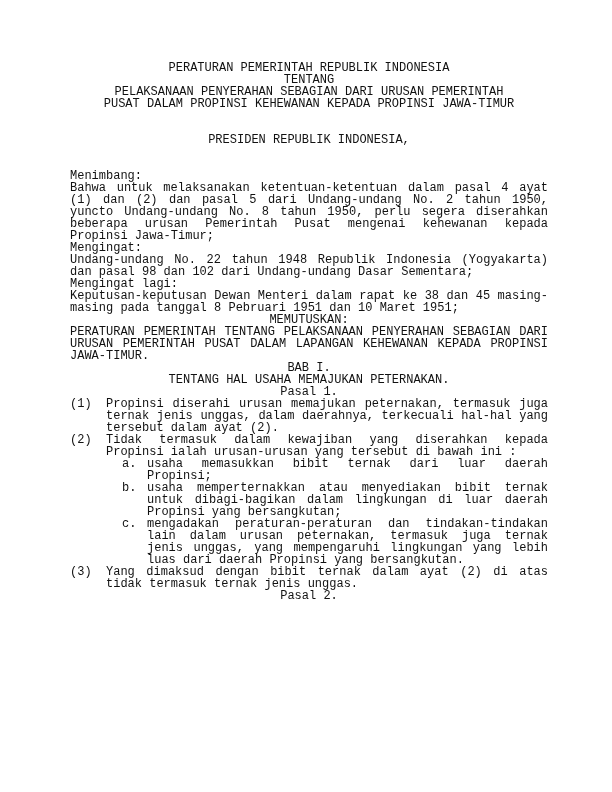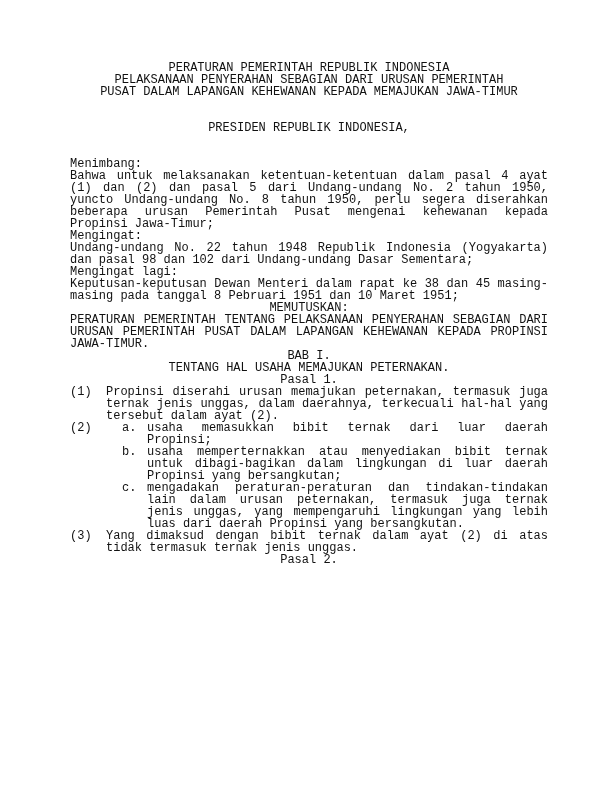--- a/index.html
+++ b/index.html
@@ -53,22 +53,23 @@
     font-family: Liberation Mono, monospace;
   }
 </style>
 </head>
 <body>
 
 <div class="page">
 
   <div class="title-block">
     <div class="center">PERATURAN PEMERINTAH REPUBLIK INDONESIA</div>
+    <div class="center">TENTANG</div>
     <div class="center">PELAKSANAAN PENYERAHAN SEBAGIAN DARI URUSAN PEMERINTAH</div>
-    <div class="center">PUSAT DALAM LAPANGAN KEHEWANAN KEPADA MEMAJUKAN JAWA-TIMUR</div>
+    <div class="center">PUSAT DALAM PROPINSI KEHEWANAN KEPADA PROPINSI JAWA-TIMUR</div>
   </div>
 
   <div class="center mt2">PRESIDEN REPUBLIK INDONESIA,</div>
 
   <div class="mt2">
     <div>Menimbang:</div>
     <div class="just">Bahwa untuk melaksanakan ketentuan-ketentuan dalam pasal 4 ayat (1) dan (2) dan pasal 5 dari Undang-undang No. 2 tahun 1950, yuncto Undang-undang No. 8 tahun 1950, perlu segera diserahkan beberapa urusan Pemerintah Pusat mengenai kehewanan kepada Propinsi Jawa-Timur;</div>
   </div>
 
   <div class="mt1">
@@ -97,20 +98,21 @@
   <div class="mt1">
 
     <div class="item">
       <div class="inum">(1)</div>
       <div class="ibody just">Propinsi diserahi urusan memajukan peternakan, termasuk juga ternak jenis unggas, dalam daerahnya, terkecuali hal-hal yang tersebut dalam ayat (2).</div>
     </div>
 
     <div class="item">
       <div class="inum">(2)</div>
       <div class="ibody">
+        <div class="just">Tidak termasuk dalam kewajiban yang diserahkan kepada Propinsi ialah urusan-urusan yang tersebut di bawah ini :</div>
 
         <div class="sub">
           <div class="slet">a.</div>
           <div class="stext just">usaha memasukkan bibit ternak dari luar daerah Propinsi;</div>
         </div>
 
         <div class="sub">
           <div class="slet">b.</div>
           <div class="stext just">usaha memperternakkan atau menyediakan bibit ternak untuk dibagi-bagikan dalam lingkungan di luar daerah Propinsi yang bersangkutan;</div>
         </div>

